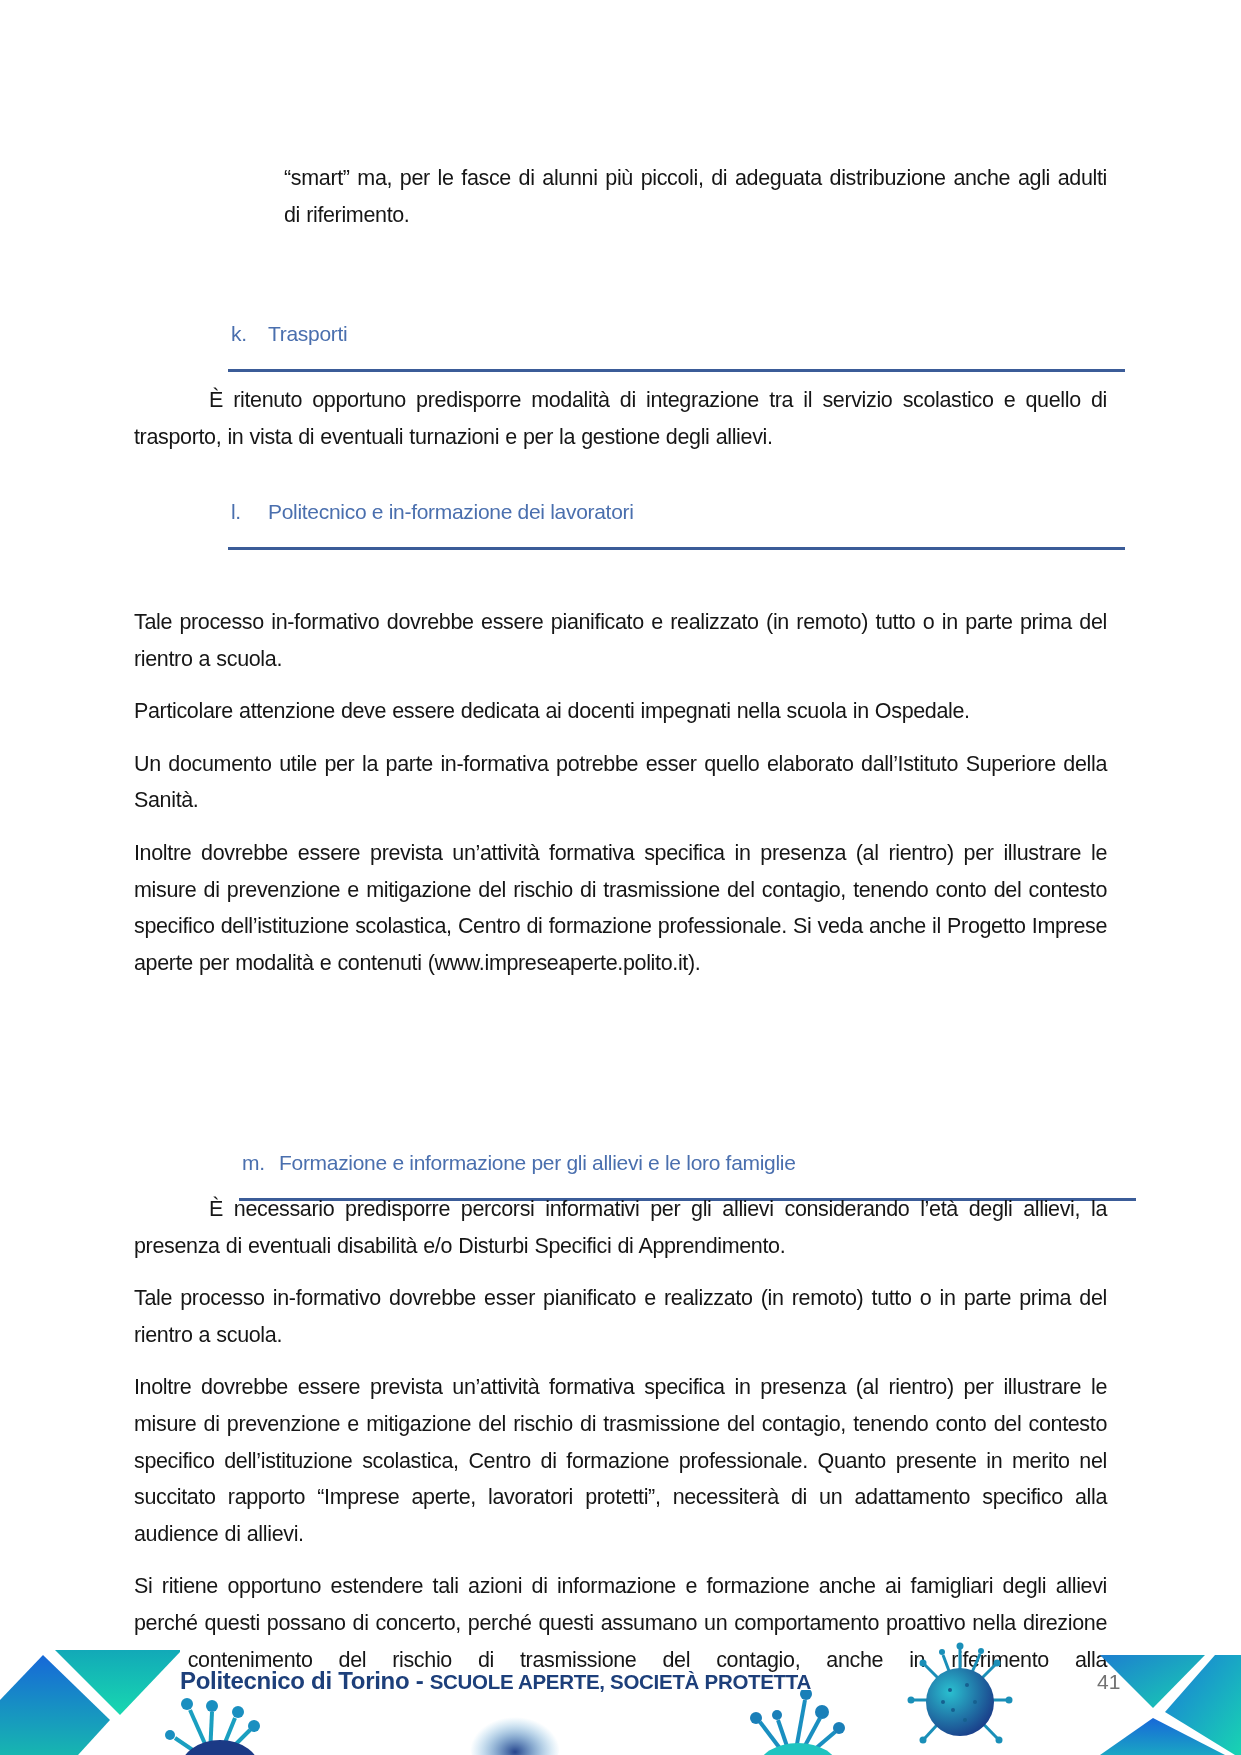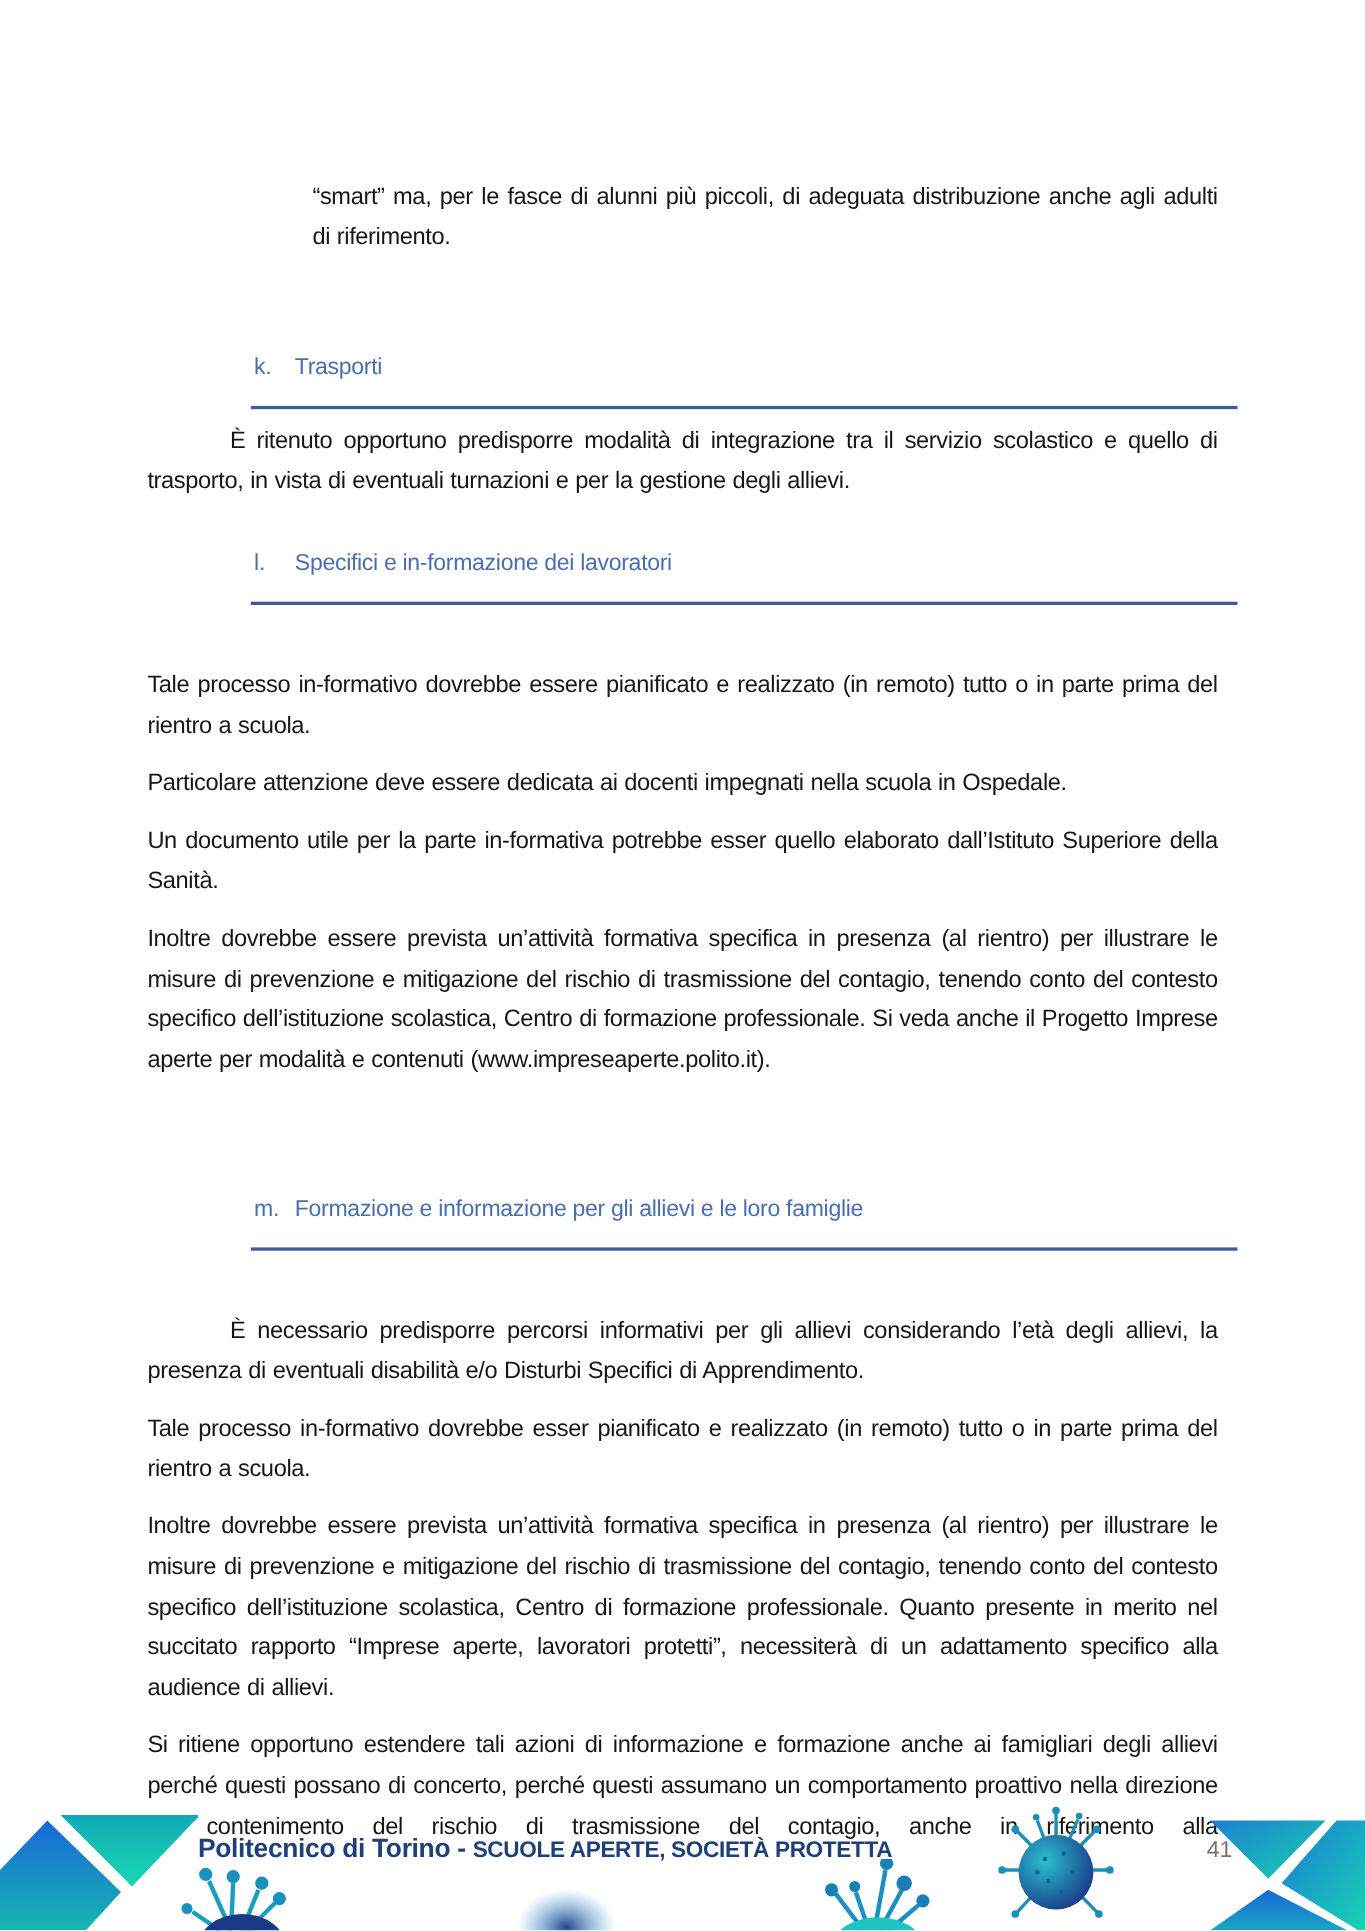--- a/index.html
+++ b/index.html
@@ -87,31 +87,31 @@
 
 <div class="heading" style="top:278px;margin-top:44px;">
   <div class="label"><span class="letter">k.</span><span>Trasporti</span></div>
   <div class="rule"></div>
 </div>
 <div class="body-text" style="top:366px;">
   <p class="indent">È ritenuto opportuno predisporre modalità di integrazione tra il servizio scolastico e quello di trasporto, in vista di eventuali turnazioni e per la gestione degli allievi.</p>
 </div>
 
 <div class="heading" style="top:500px;">
-  <div class="label"><span class="letter">l.</span><span>Specifici e in-formazione dei lavoratori</span></div>
+  <div class="label"><span class="letter">l.</span><span>Politecnico e in-formazione dei lavoratori</span></div>
   <div class="rule"></div>
 </div>
 <div class="body-text" style="top:588px;">
   <p>Tale processo in-formativo dovrebbe essere pianificato e realizzato (in remoto) tutto o in parte prima del rientro a scuola.</p>
   <p>Particolare attenzione deve essere dedicata ai docenti impegnati nella scuola in Ospedale.</p>
   <p>Un documento utile per la parte in-formativa potrebbe esser quello elaborato dall’Istituto Superiore della Sanità.</p>
   <p>Inoltre dovrebbe essere prevista un’attività formativa specifica in presenza (al rientro) per illustrare le misure di prevenzione e mitigazione del rischio di trasmissione del contagio, tenendo conto del contesto specifico dell’istituzione scolastica, Centro di formazione professionale. Si veda anche il Progetto Imprese aperte per modalità e contenuti (www.impreseaperte.polito.it).</p>
 </div>
 
-<div class="heading" style="top:1087px;">
+<div class="heading" style="top:1151px;margin-left:11px;">
   <div class="label"><span class="letter">m.</span><span>Formazione e informazione per gli allievi e le loro famiglie</span></div>
   <div class="rule"></div>
 </div>
 <div class="body-text" style="top:1175px;">
   <p class="indent">È necessario predisporre percorsi informativi per gli allievi considerando l’età degli allievi, la presenza di eventuali disabilità e/o Disturbi Specifici di Apprendimento.</p>
   <p>Tale processo in-formativo dovrebbe esser pianificato e realizzato (in remoto) tutto o in parte prima del rientro a scuola.</p>
   <p>Inoltre dovrebbe essere prevista un’attività formativa specifica in presenza (al rientro) per illustrare le misure di prevenzione e mitigazione del rischio di trasmissione del contagio, tenendo conto del contesto specifico dell’istituzione scolastica, Centro di formazione professionale. Quanto presente in merito nel succitato rapporto “Imprese aperte, lavoratori protetti”, necessiterà di un adattamento specifico alla audience di allievi.</p>
   <p class="last-line">Si ritiene opportuno estendere tali azioni di informazione e formazione anche ai famigliari degli allievi perché questi possano di concerto, perché questi assumano un comportamento proattivo nella direzione del contenimento del rischio di trasmissione del contagio, anche in riferimento alla</p>
 </div>
 

